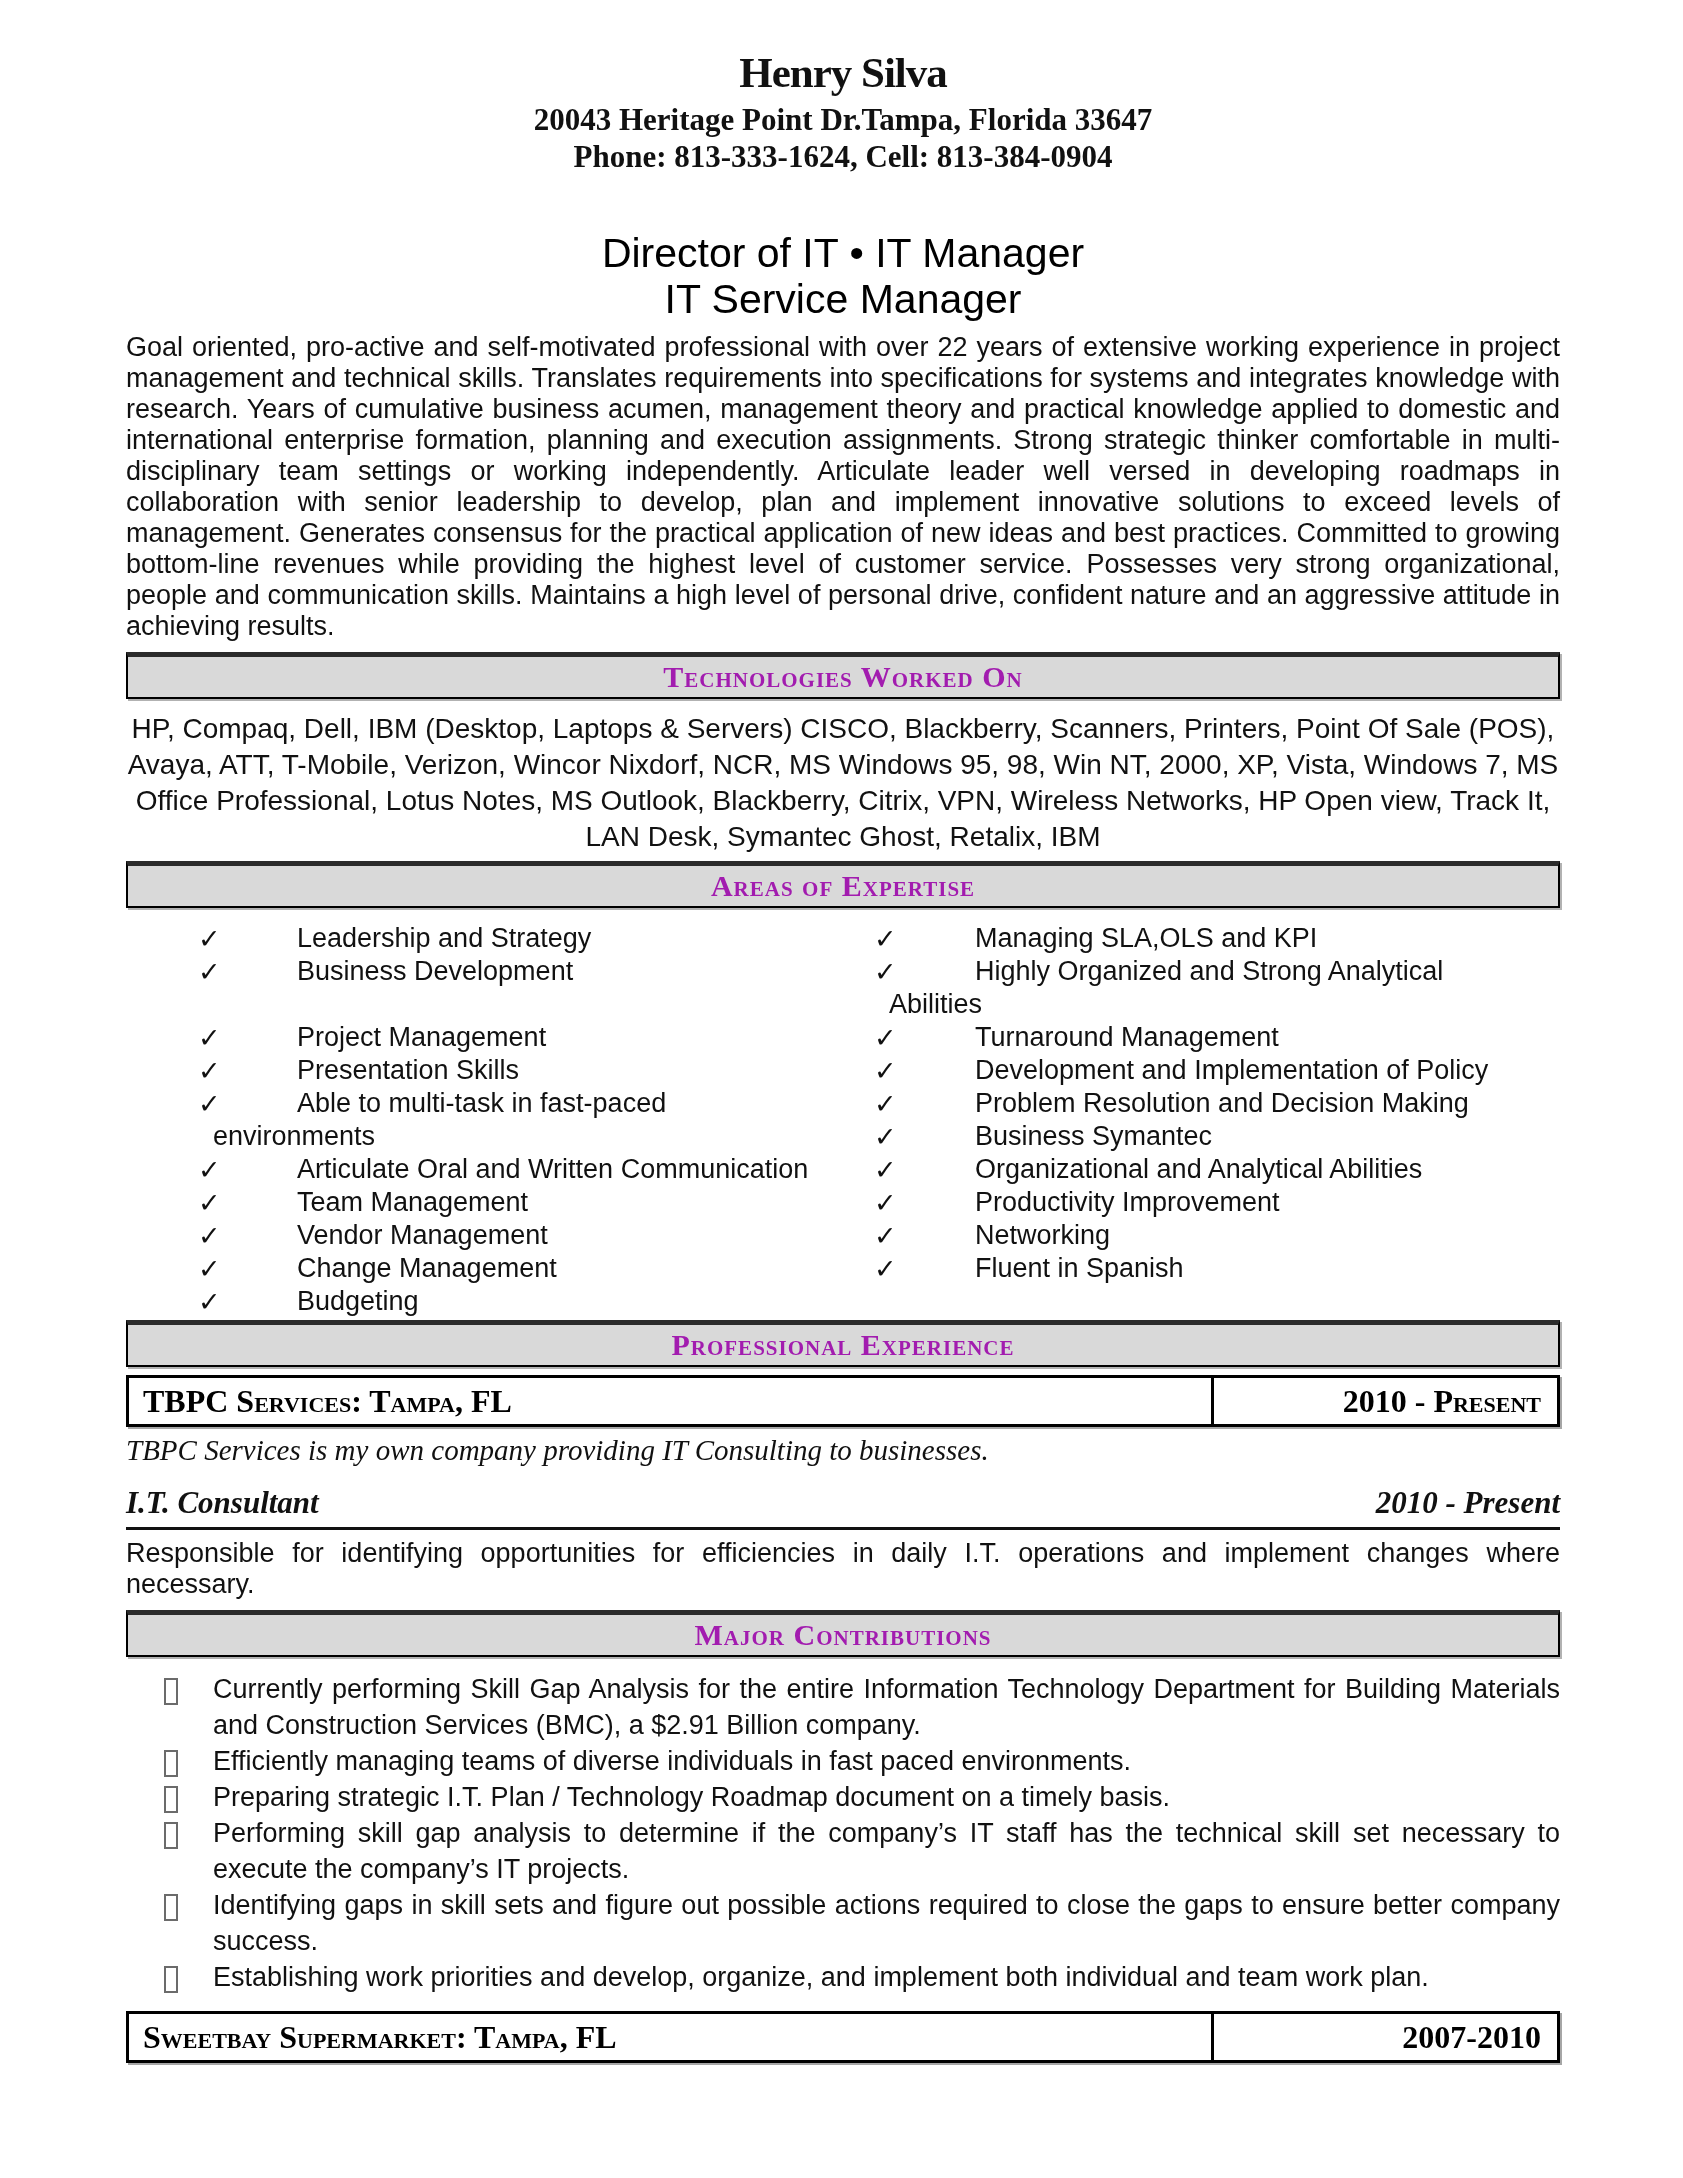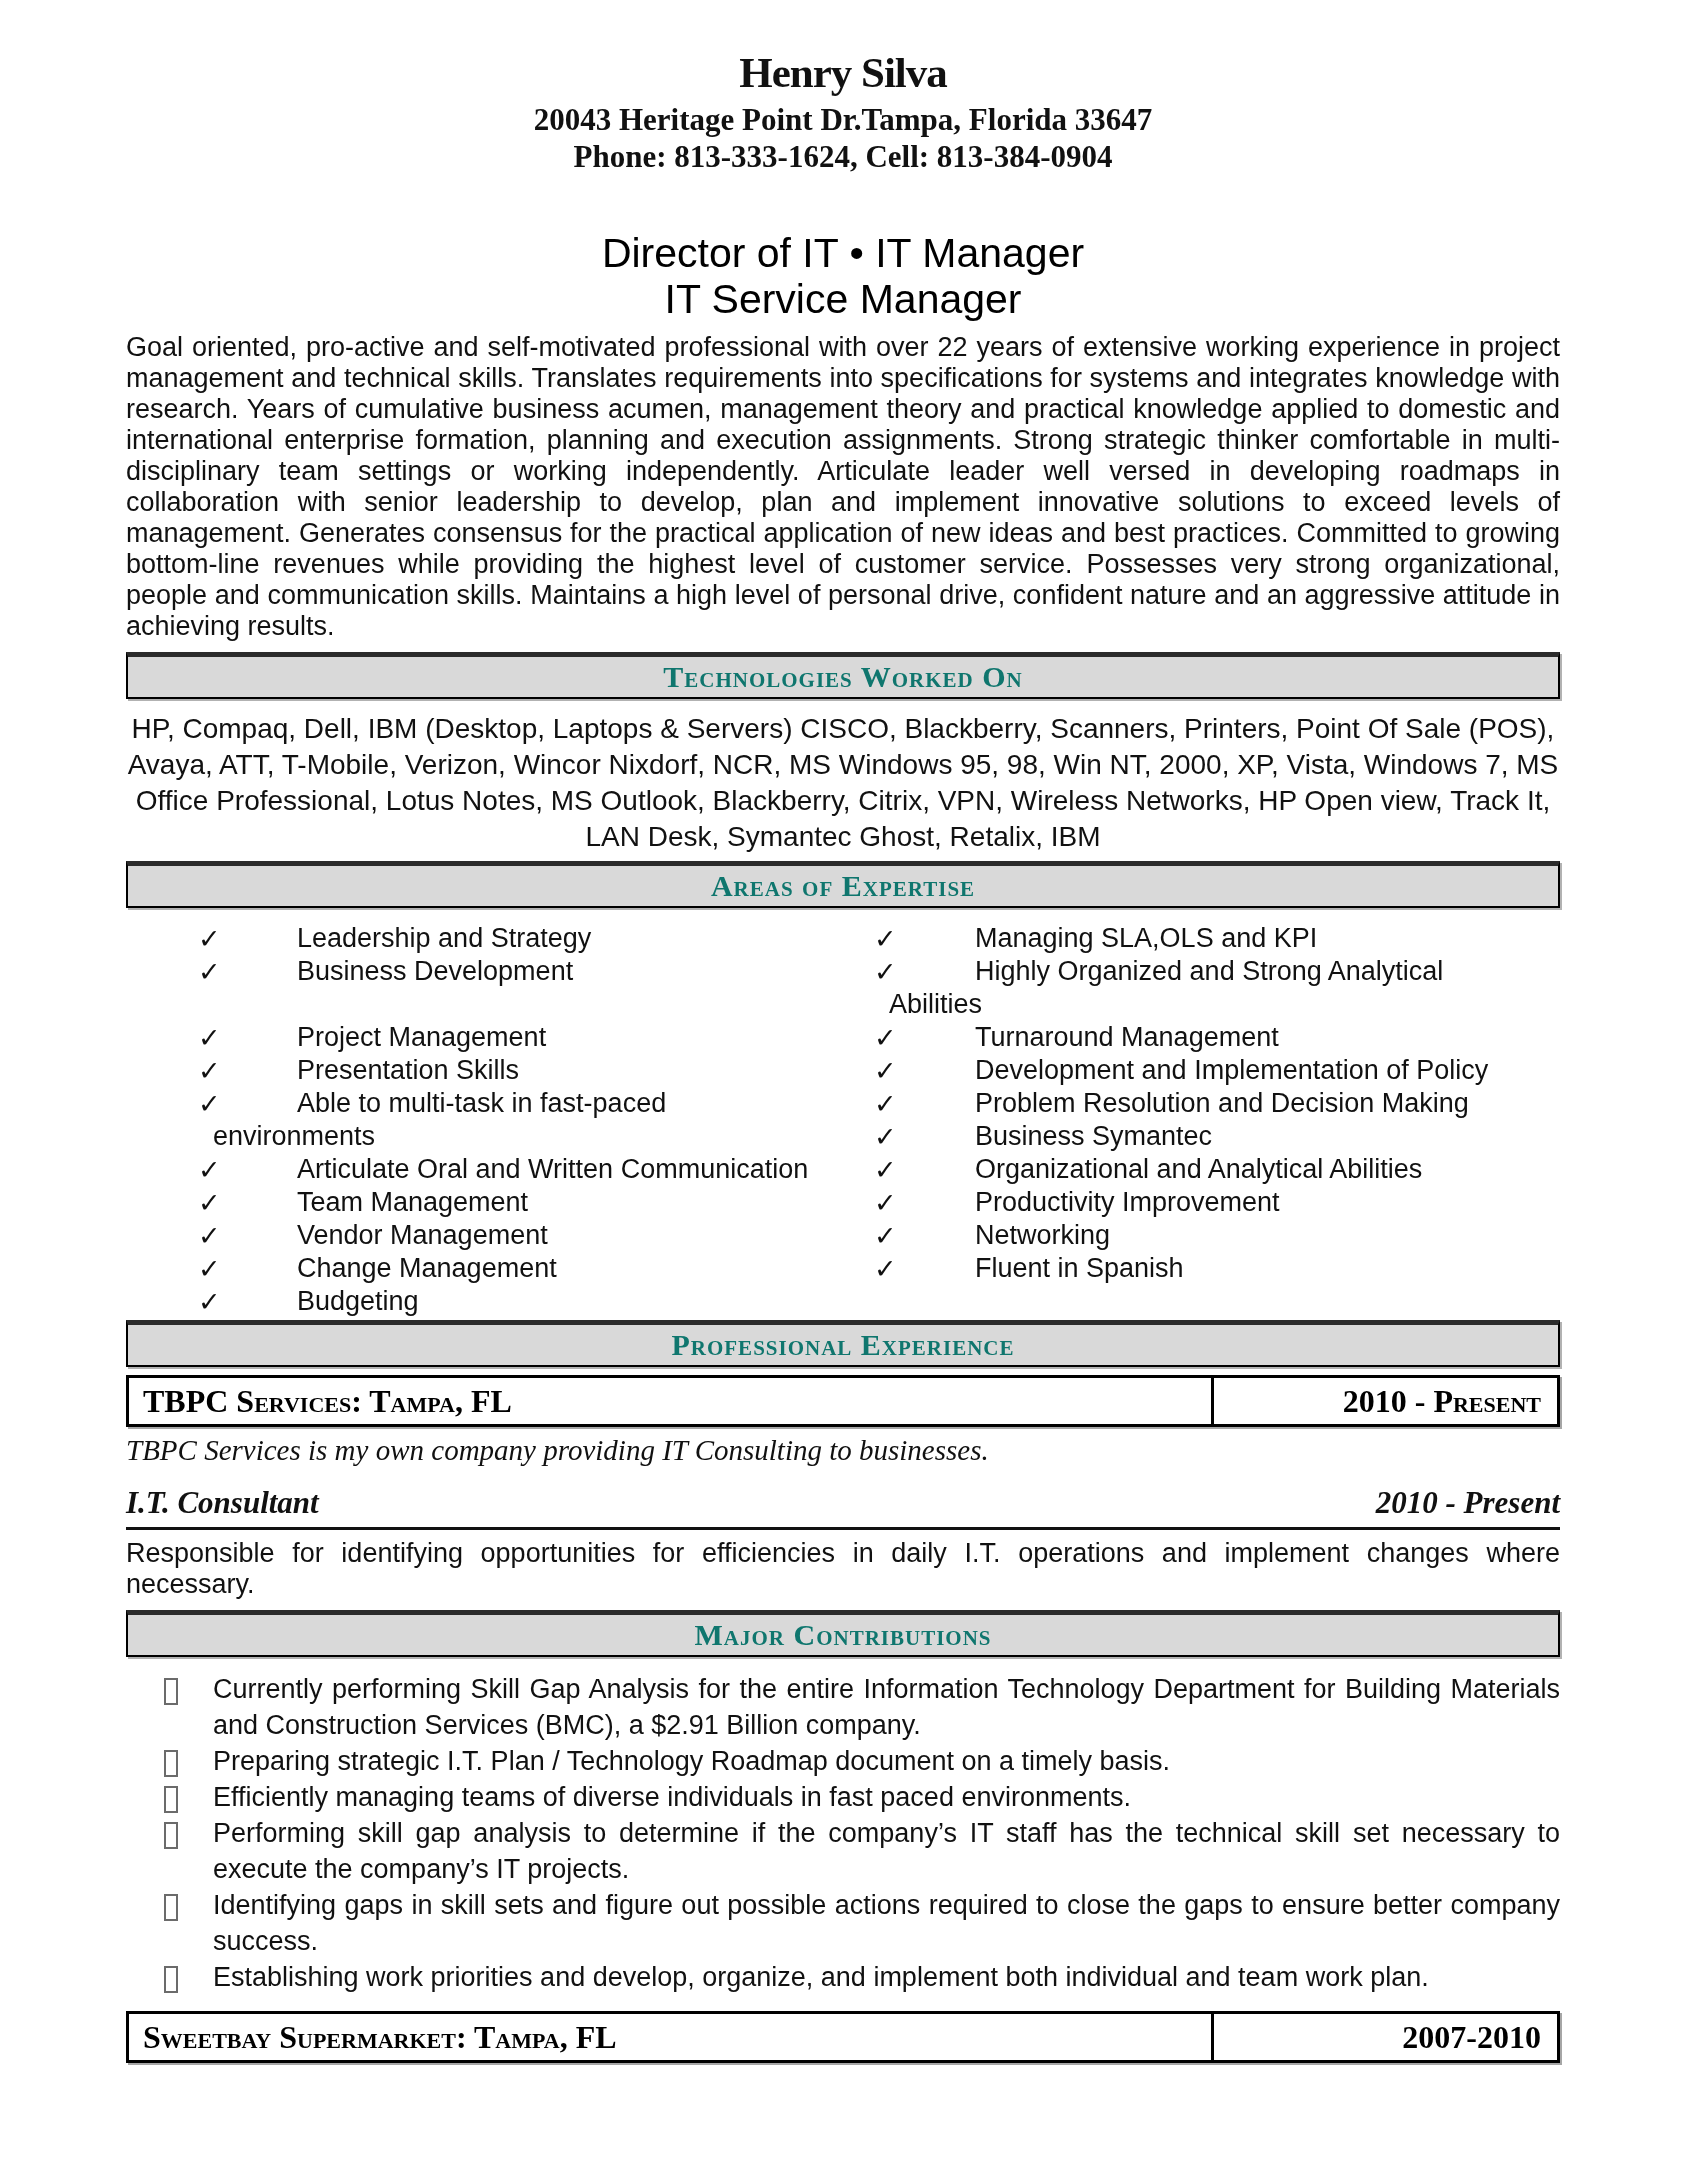--- a/index.html
+++ b/index.html
@@ -53,21 +53,21 @@
     border-top: 5px solid #2b2b2b;
     box-shadow: 2px 2px 0 rgba(0,0,0,0.30);
     text-align: center;
     font-family: "Liberation Serif", serif;
     font-variant: small-caps;
     font-weight: bold;
     font-size: 30px;
     line-height: 40px;
     height: 40px;
     letter-spacing: 1px;
-    color: #0f766e;
+    color: #a21caf;
   }
   .bar-tech    { margin-top: 10px; }
   .bar-areas   { margin-top: 6px;  }
   .bar-profexp { margin-top: 2px;  }
   .bar-major   { margin-top: 10px; }
 
   .tech-body {
     margin: 12px 0 0 0;
     font-size: 28px;
     line-height: 36px;
@@ -284,22 +284,22 @@
 
   <div class="job-row">
     <span>I.T. Consultant</span>
     <span>2010 - Present</span>
   </div>
   <p class="job-desc">Responsible for identifying opportunities for efficiencies in daily I.T. operations and implement changes where necessary.</p>
 
   <div class="bar bar-major"><span>Major Contributions</span></div>
   <ul class="bullets" id="contrib-list">
       <li class="contrib-item"><span class="bullet-box"></span><span class="contrib-text">Currently performing Skill Gap Analysis for the entire Information Technology Department for Building Materials and Construction Services (BMC), a $2.91 Billion company.</span></li>
+      <li class="contrib-item"><span class="bullet-box"></span><span class="contrib-text">Efficiently managing teams of diverse individuals in fast paced environments.</span></li>
       <li class="contrib-item"><span class="bullet-box"></span><span class="contrib-text">Preparing strategic I.T. Plan / Technology Roadmap document on a timely basis.</span></li>
-      <li class="contrib-item"><span class="bullet-box"></span><span class="contrib-text">Efficiently managing teams of diverse individuals in fast paced environments.</span></li>
       <li class="contrib-item"><span class="bullet-box"></span><span class="contrib-text">Performing skill gap analysis to determine if the company’s IT staff has the technical skill set necessary to execute the company’s IT projects.</span></li>
       <li class="contrib-item"><span class="bullet-box"></span><span class="contrib-text">Identifying gaps in skill sets and figure out possible actions required to close the gaps to ensure better company success.</span></li>
       <li class="contrib-item"><span class="bullet-box"></span><span class="contrib-text">Establishing work priorities and develop, organize, and implement both individual and team work plan.</span></li>
     </ul>
 
   <div class="company-box sweetbay">
     <div class="company-name">Sweetbay Supermarket: Tampa, FL</div>
     <div class="company-dates">2007-2010</div>
   </div>
 

